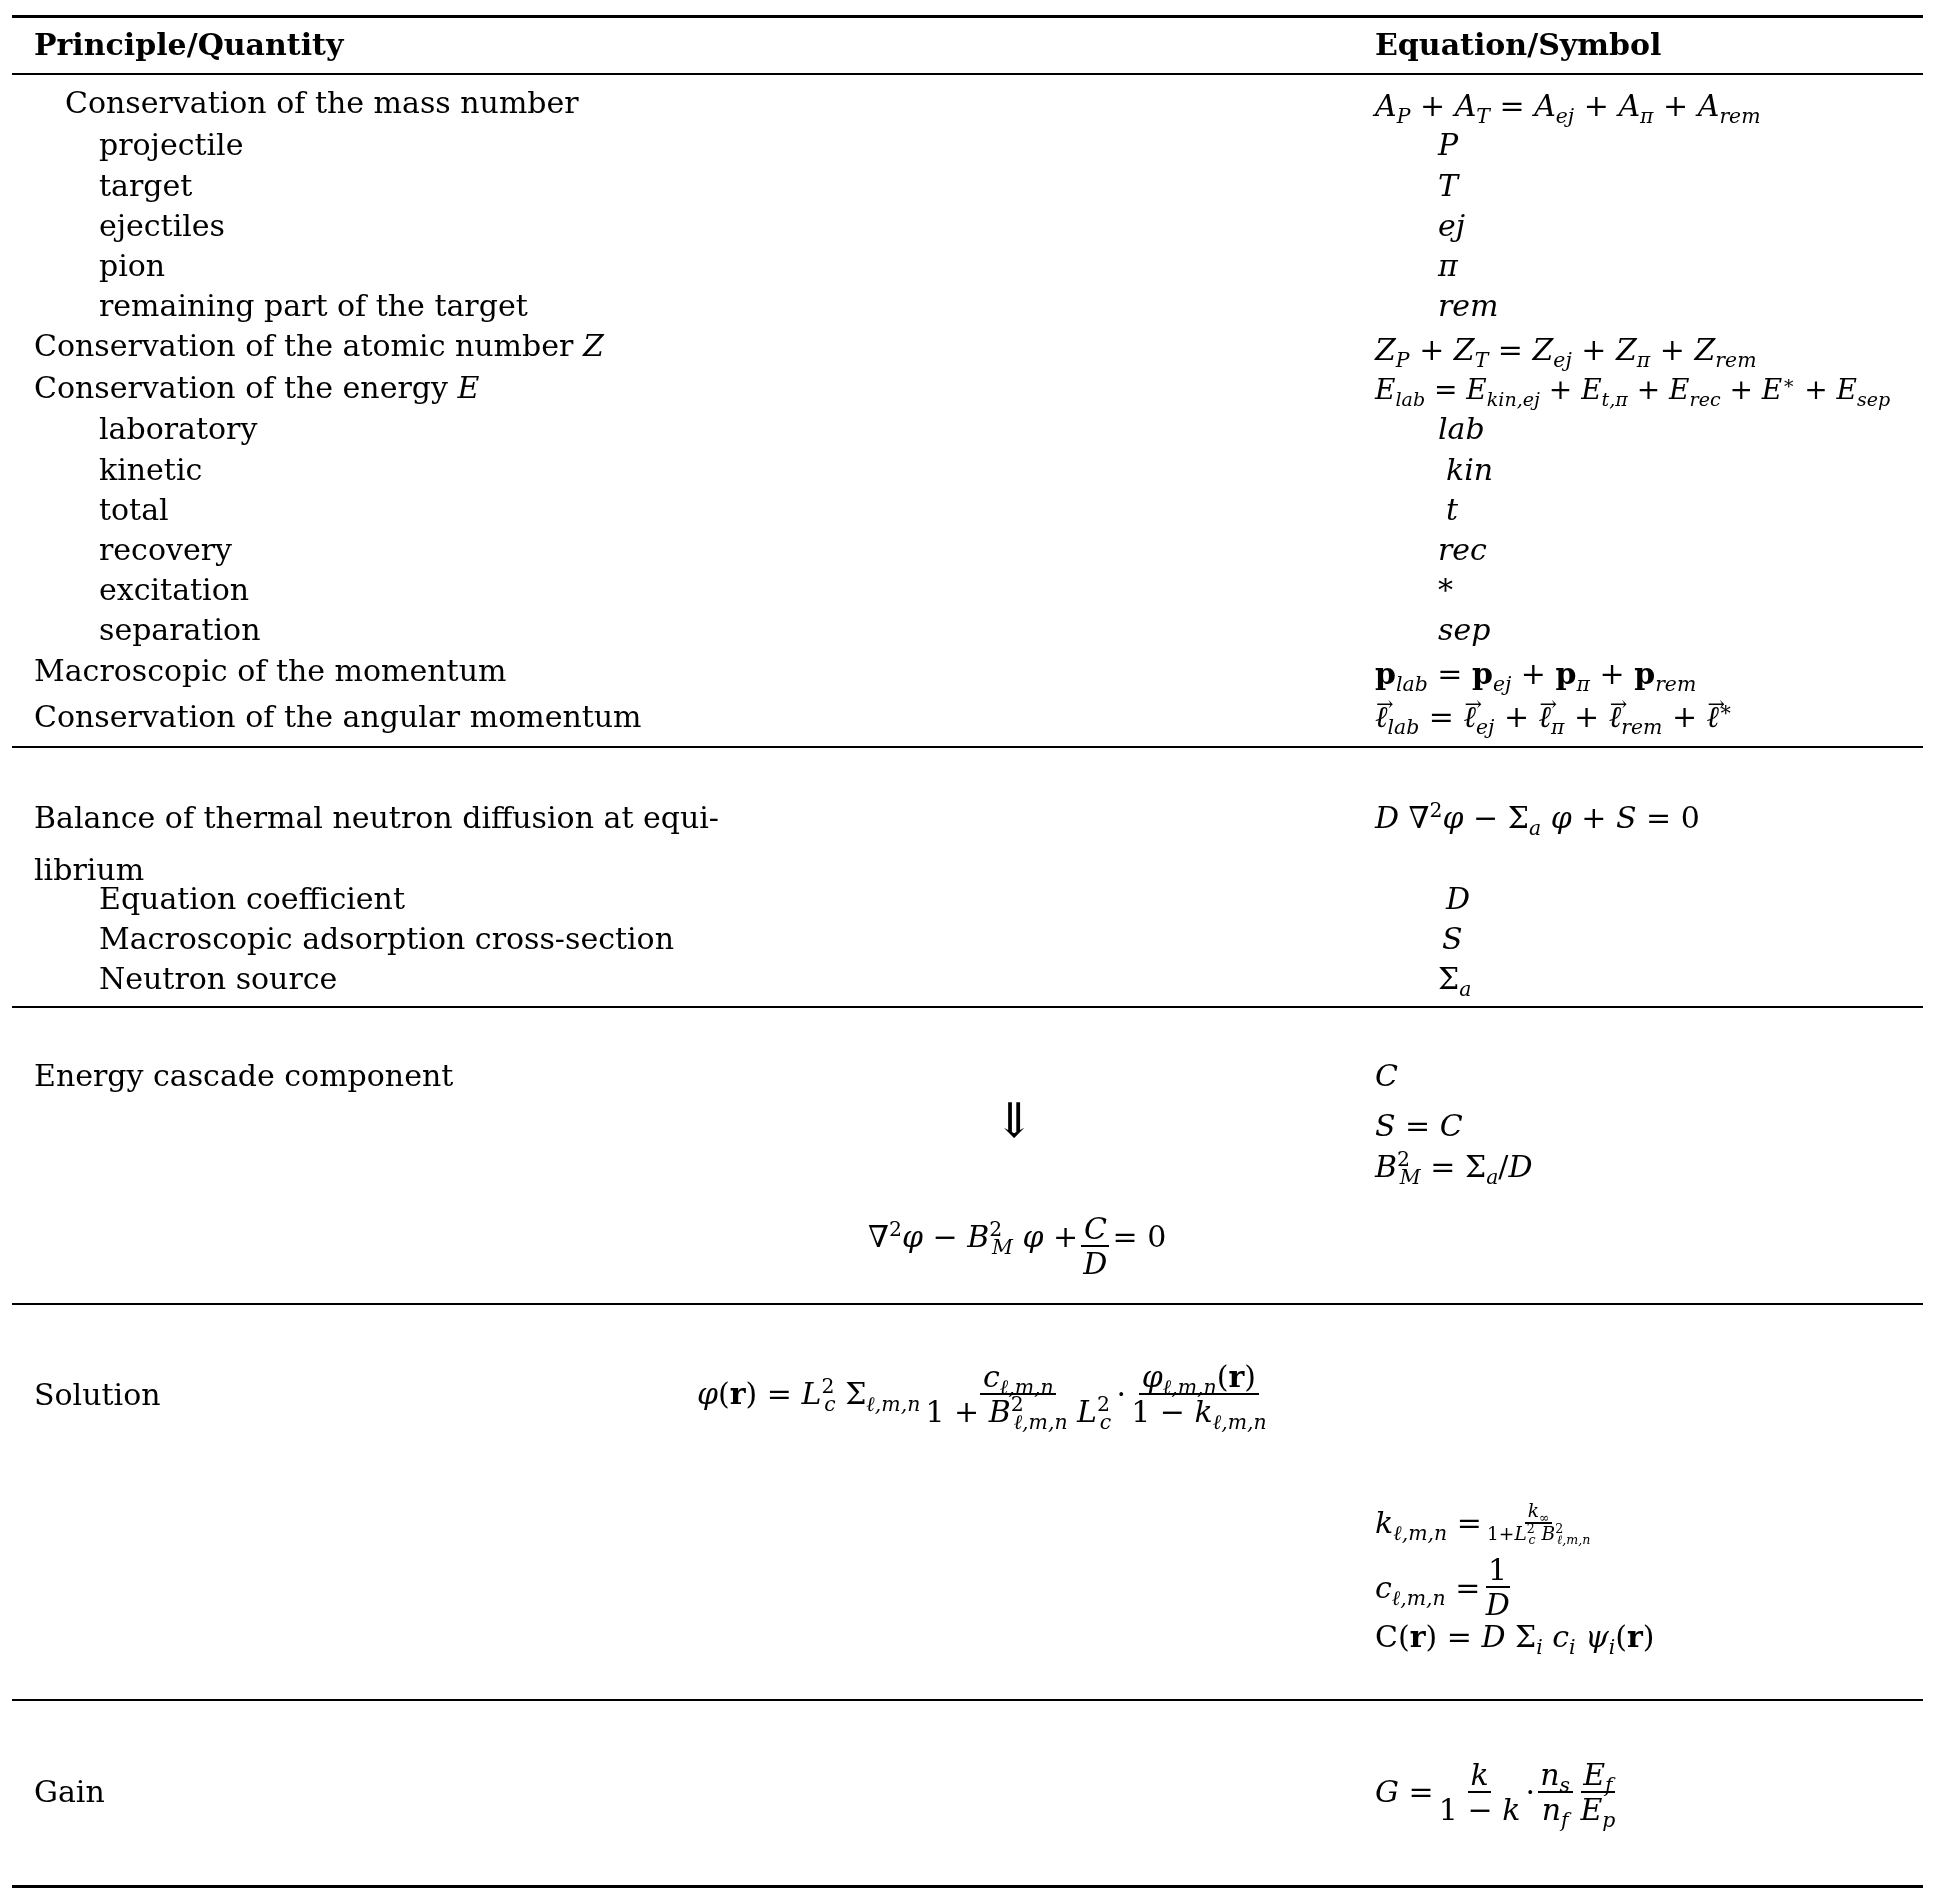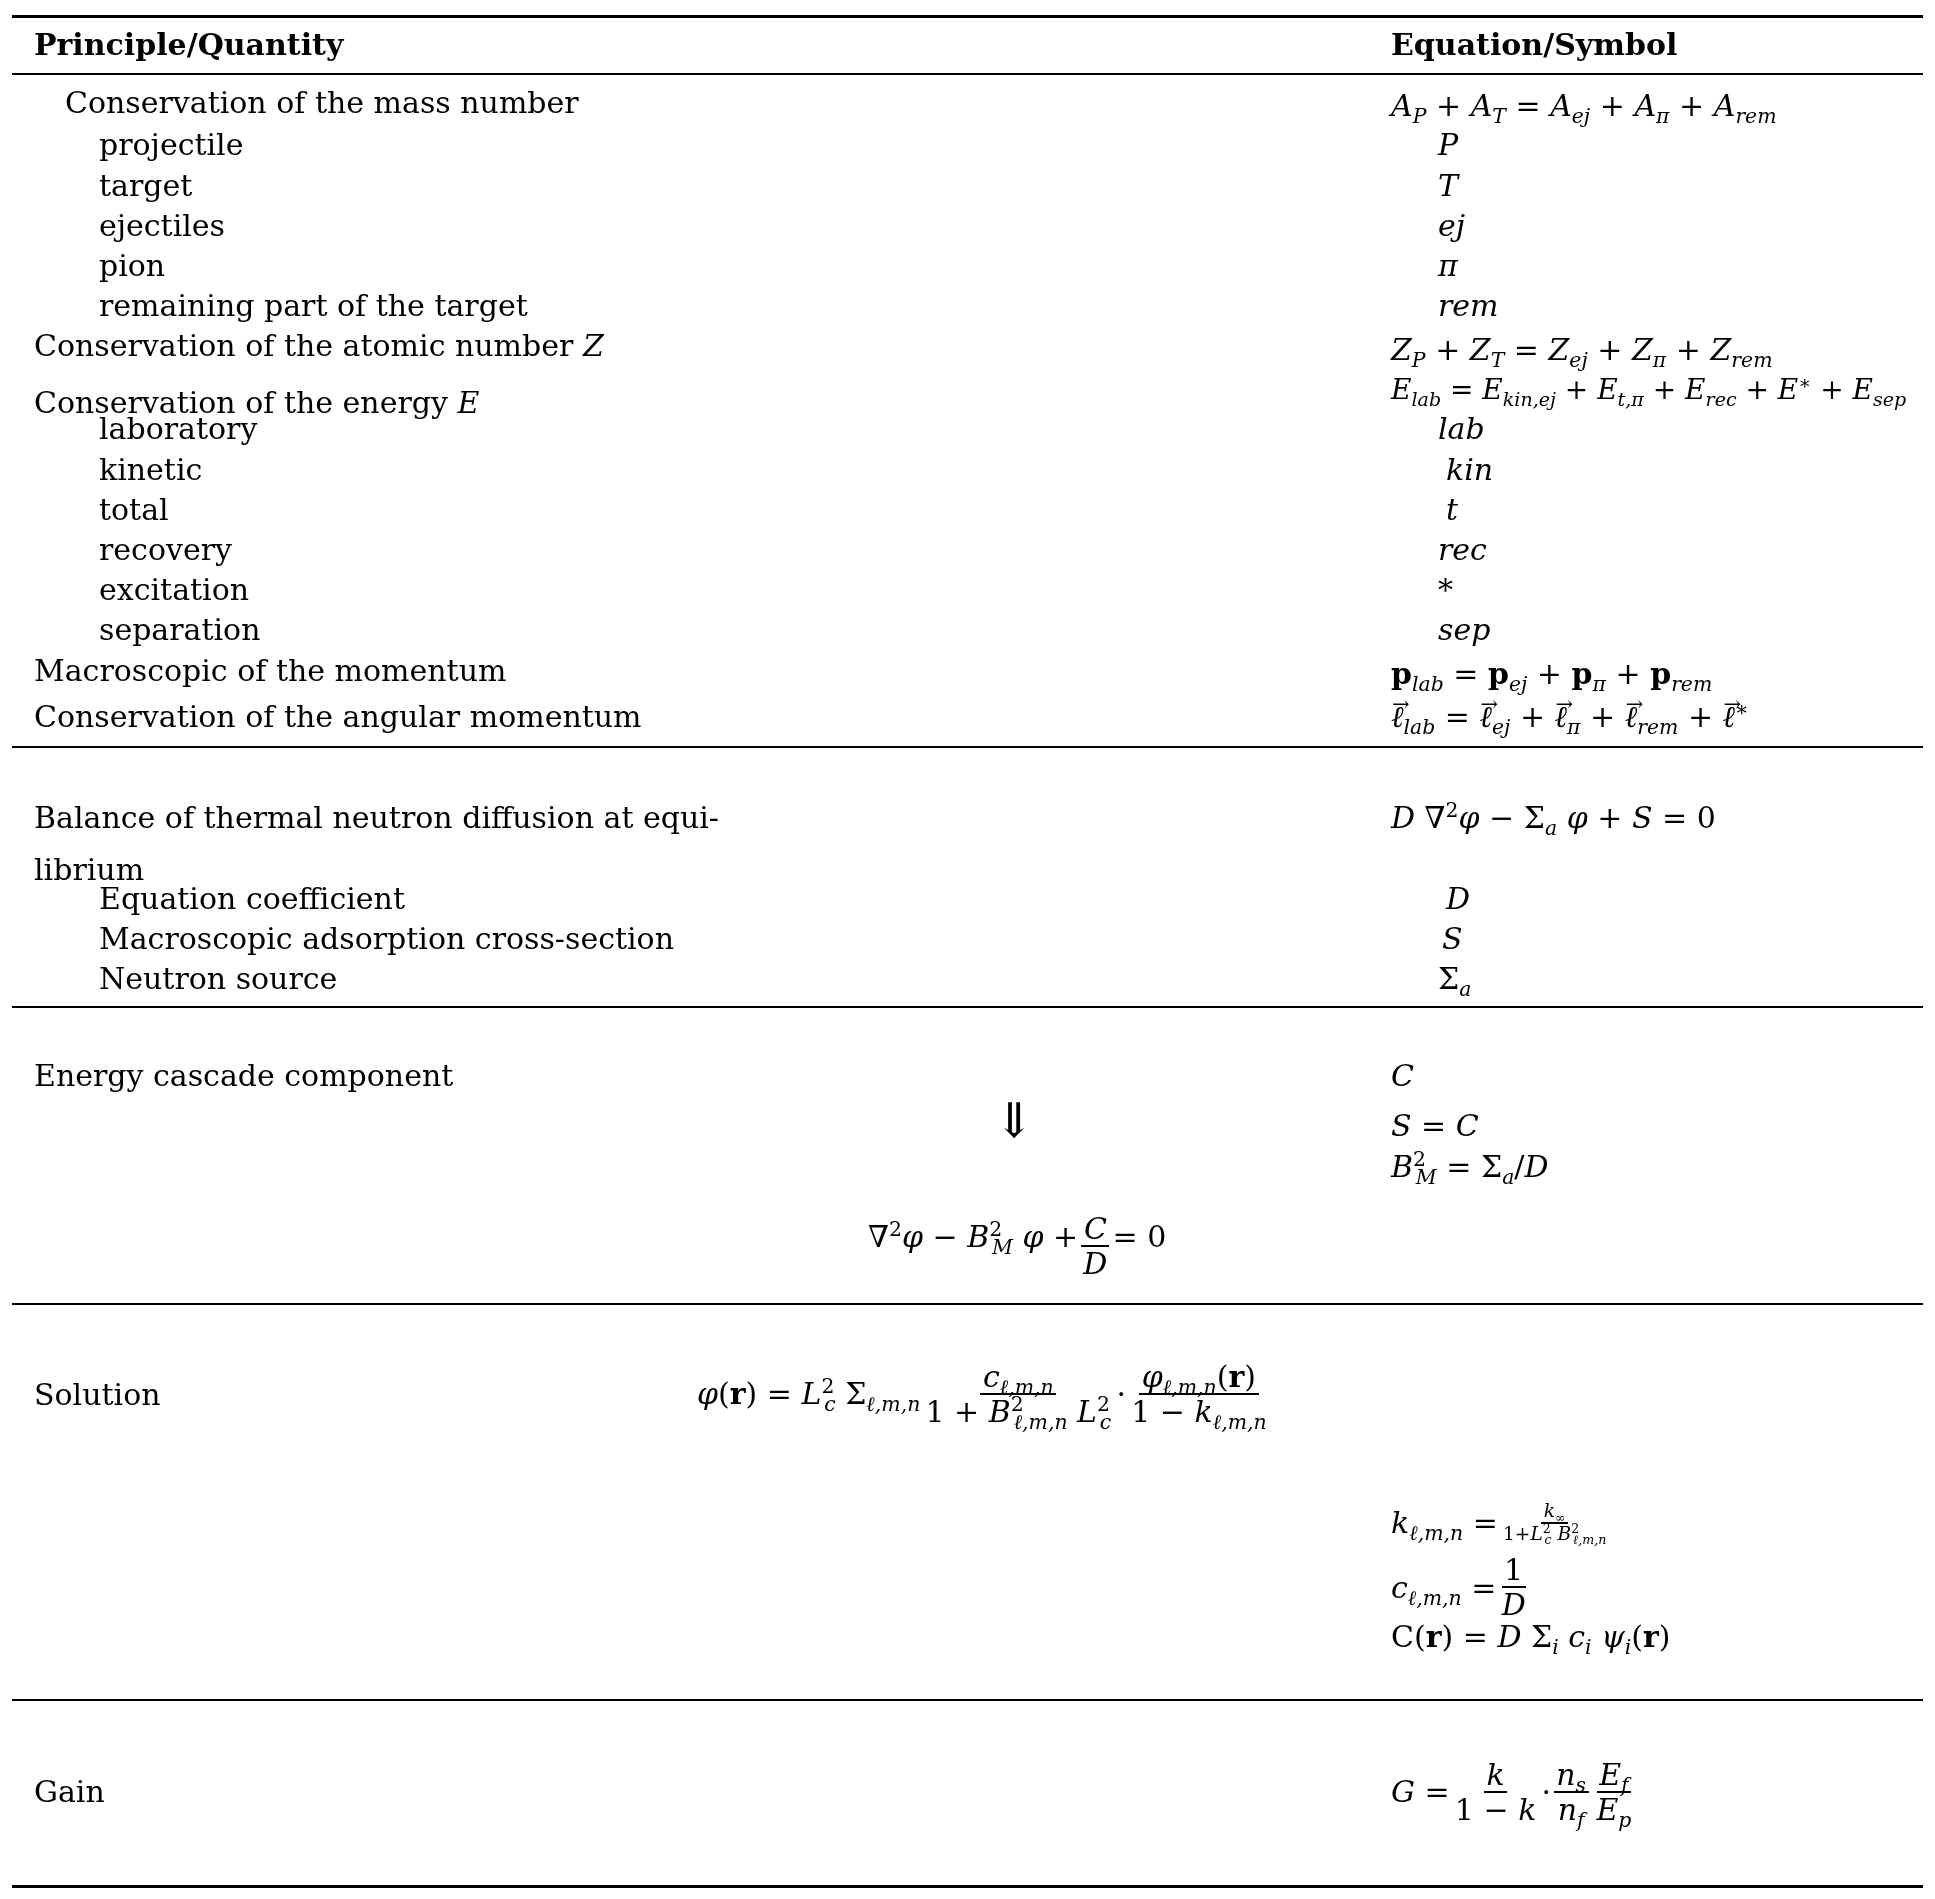--- a/index.html
+++ b/index.html
@@ -5,21 +5,21 @@
   html,body{margin:0;padding:0;background:#fff;}
   body{width:1936px;height:1900px;position:relative;overflow:hidden;
        font-family:"DejaVu Serif","Liberation Serif",serif;color:#000;}
   .rule{position:absolute;left:12.2px;width:1911px;background:#000;}
   .thick{height:3.1px;}
   .thin{height:1.7px;}
   .t{position:absolute;font-size:30px;line-height:40px;white-space:nowrap;}
   .hdr{font-weight:bold;}
   .l{left:34px;}
   .li{left:99px;}
-  .r{left:1375px;margin-left:16px;}
+  .r{left:1375px;}
   .ri{left:1438px;}
   i{font-style:italic;}
   sub,sup{font-size:0.68em;line-height:0;}
   .b{font-weight:bold;font-style:normal;}
   .frac{display:inline-flex;flex-direction:column;align-items:center;vertical-align:middle;line-height:1.1;margin:0 2.6px;}
   .frac .num{border-bottom:2.2px solid #000;padding:0 2.6px;}
   .frac .den{padding:0 2.6px;}
   .frac.small{font-size:0.62em;}
   .vec{position:relative;display:inline-block;}
   .vec::before{content:"\2192";position:absolute;top:-0.62em;left:0.05em;font-size:0.7em;font-style:normal;}
@@ -39,21 +39,21 @@
 <div class="t hdr r" style="top:24.5px;">Equation/Symbol</div>
 
 <div>
   <div class="t l" style="top:83px;margin-left:31px;">Conservation of the mass number</div>
   <div class="t li" style="top:125px;">projectile</div>
   <div class="t li" style="top:166px;">target</div>
   <div class="t li" style="top:206px;">ejectiles</div>
   <div class="t li" style="top:246px;">pion</div>
   <div class="t li" style="top:286px;">remaining part of the target</div>
   <div class="t l" style="top:326px;">Conservation of the atomic number <i>Z</i></div>
-  <div class="t l" style="top:383px;">Conservation of the energy <i>E</i></div>
+  <div class="t l" style="top:368px;">Conservation of the energy <i>E</i></div>
   <div class="t li" style="top:409px;">laboratory</div>
   <div class="t li" style="top:450px;">kinetic</div>
   <div class="t li" style="top:490px;">total</div>
   <div class="t li" style="top:530px;">recovery</div>
   <div class="t li" style="top:570px;">excitation</div>
   <div class="t li" style="top:610px;">separation</div>
   <div class="t l" style="top:651px;">Macroscopic of the momentum</div>
   <div class="t l" style="top:697px;">Conservation of the angular momentum</div>
 
   <div class="t r" style="top:86px;"><i>A<sub>P</sub></i> + <i>A<sub>T</sub></i> = <i>A<sub>ej</sub></i> + <i>A<sub>π</sub></i> + <i>A<sub>rem</sub></i></div>

